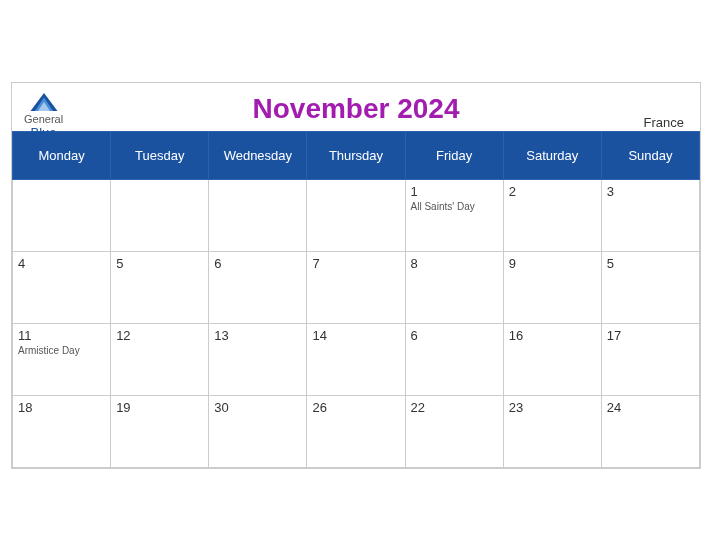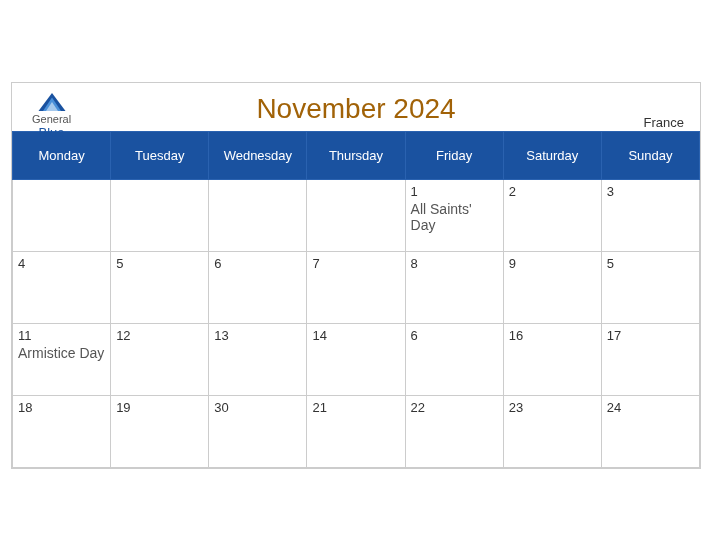--- a/index.html
+++ b/index.html
@@ -19,21 +19,21 @@
     }
     .calendar-header {
       display: flex;
       align-items: center;
       justify-content: center;
       padding: 10px 16px 6px;
       position: relative;
     }
     .logo-area {
       position: absolute;
-      left: 20px;
+      left: 12px;
       top: 8px;
       display: flex;
       flex-direction: column;
       align-items: center;
       justify-content: center;
     }
     .logo-text-general {
       font-size: 11px;
       color: #555;
       font-weight: normal;
@@ -49,22 +49,22 @@
     }
     .country-label {
       position: absolute;
       right: 16px;
       top: 32px;
       font-size: 13px;
       color: #333;
     }
     .calendar-title {
       font-size: 28px;
-      font-weight: normal;
-      color: #a16207;
+      font-weight: bold;
+      color: #a21caf;
       text-align: right;
     }
     .calendar-grid {
       width: 100%;
       border-collapse: collapse;
     }
     .calendar-grid th {
       background-color: #1a52a0;
       color: #fff;
       font-size: 13px;
@@ -83,21 +83,21 @@
       color: #333;
       background: #fff;
     }
     .day-number {
       font-size: 13px;
       font-weight: normal;
       color: #333;
       display: block;
     }
     .holiday-name {
-      font-size: 14px;
+      font-size: 10px;
       color: #555;
       margin-top: 2px;
       display: block;
     }
     .empty-cell {
       background: #fff;
     }
   </style>
 </head>
 <body>
@@ -197,21 +197,21 @@
           <td>
             <span class="day-number">18</span>
           </td>
           <td>
             <span class="day-number">19</span>
           </td>
           <td>
             <span class="day-number">30</span>
           </td>
           <td>
-            <span class="day-number">21</span>
+            <span class="day-number">26</span>
           </td>
           <td>
             <span class="day-number">22</span>
           </td>
           <td>
             <span class="day-number">23</span>
           </td>
           <td>
             <span class="day-number">24</span>
           </td>

